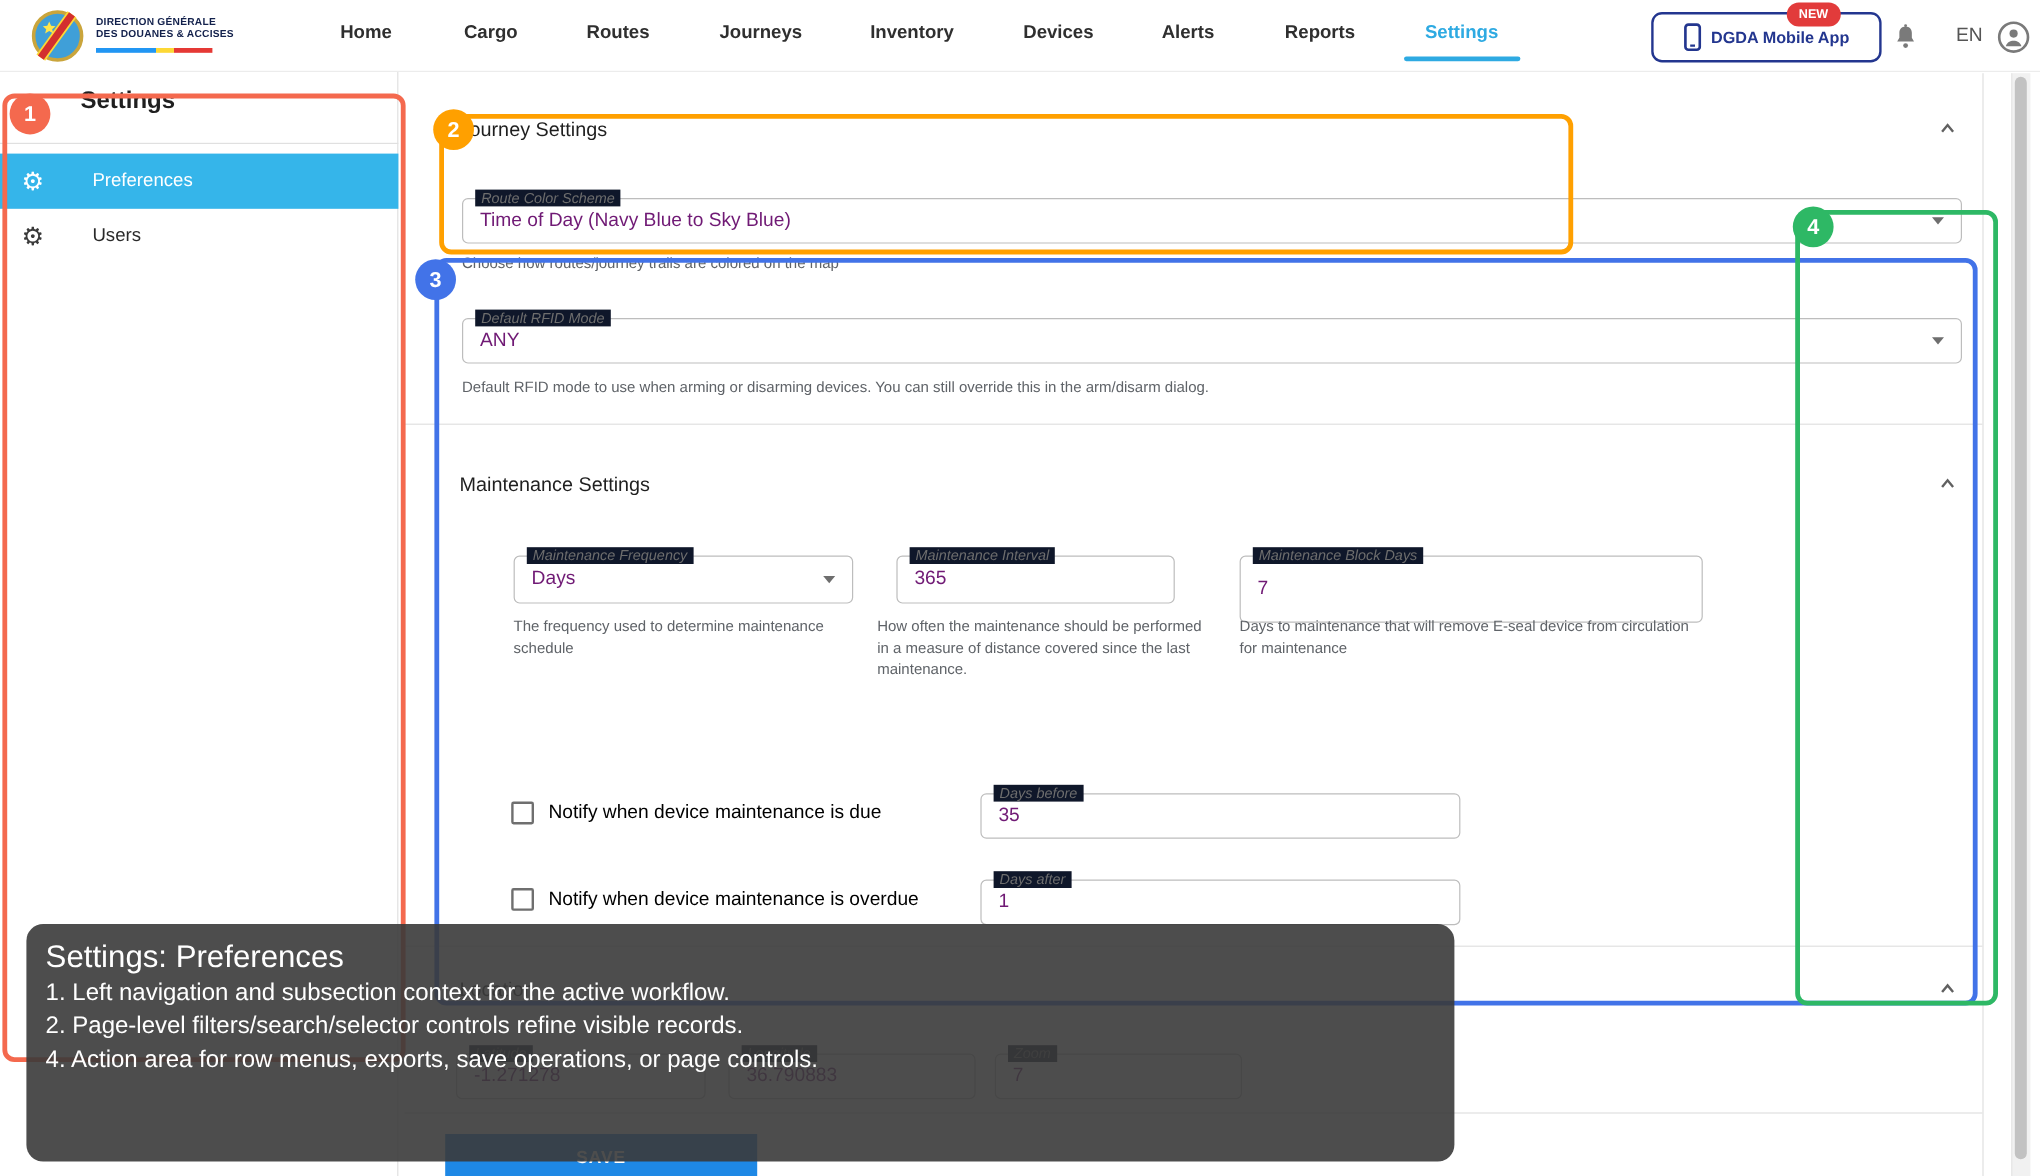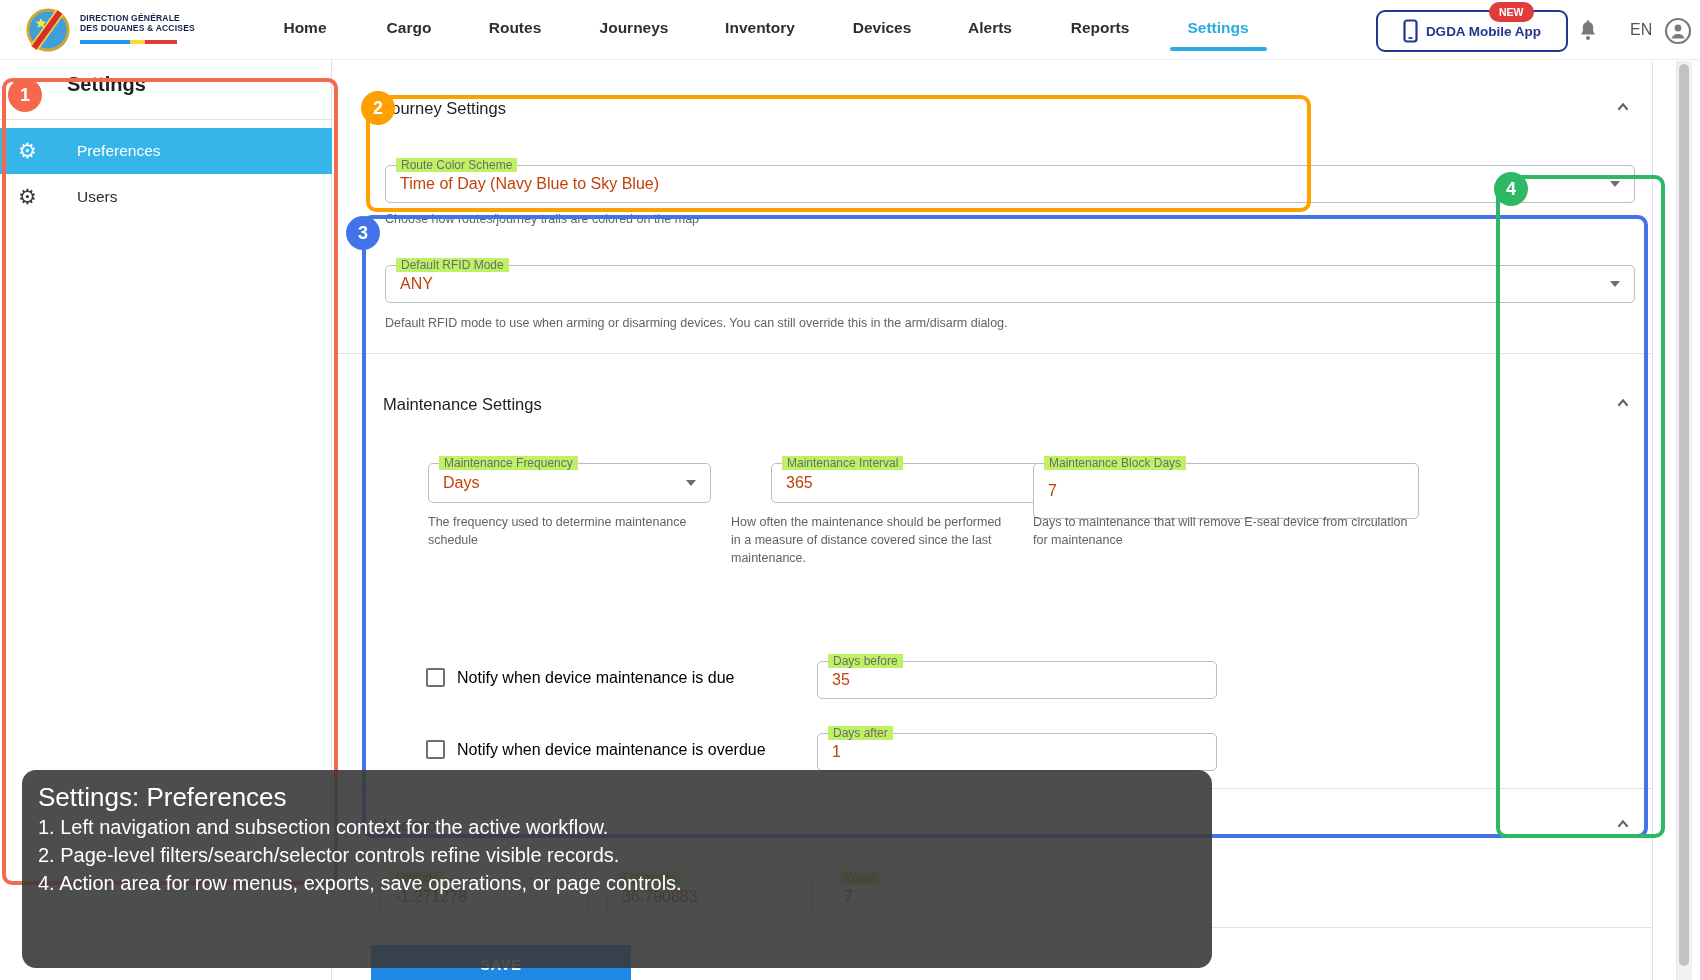--- a/index.html
+++ b/index.html
@@ -44,24 +44,24 @@
   .side-item.active { background:#35b5ea; }
   .side-item.active .gear, .side-item.active .lbl { color:#fff; }
 
   
   .card-right-border { position:absolute; left:1652px; top:61px; width:1px; height:919px; background:#e0e0e0; }
   .section-title { position:absolute; font-size:16.5px; color:#1f1f1f; }
   .chev { position:absolute; width:22px; height:22px; cursor:pointer; }
   .divider { position:absolute; left:337px; width:1315px; height:1px; background:#e0e0e0; }
 
   .ofield { position:absolute; border:1px solid #bdbdbd; border-radius:5px; background:#fff; }
-  .ofield .flabel { position:absolute; top:-8px; left:10px; background:#bef264; padding:0 5px;
-    font-size:12px; color:#6d6d6d; white-space:nowrap; }
+  .ofield .flabel { position:absolute; top:-8px; left:10px; background:#0f172a; padding:0 5px;
+    font-size:12px; color:#6d6d6d; white-space:nowrap;font-style:italic; }
   .ofield .fvalue { position:absolute; left:14px; top:0; right:30px; height:100%;
-    display:flex; align-items:center; font-size:16px; color:#c2410c; white-space:nowrap; overflow:hidden; }
+    display:flex; align-items:center; font-size:16px; color:#701a75; white-space:nowrap; overflow:hidden; }
   .ofield .arrow { position:absolute; right:14px; top:50%; margin-top:-3px; width:0; height:0;
     border-left:5px solid transparent; border-right:5px solid transparent; border-top:6px solid #6e6e6e; }
   .helper { position:absolute; font-size:12.5px; color:#5f6368; line-height:18px; }
 
   .checkbox { position:absolute; width:19px; height:19px; border:2px solid #6f6f6f;
     border-radius:2px; background:#fff; cursor:pointer; }
   .cb-label { position:absolute; font-size:16px; color:#000000; white-space:nowrap; }
 
   .save-btn { position:absolute; left:371px; top:945px; width:260px; height:40px; background:#1e88e5;
     color:#fff; font-size:14.5px; font-weight:bold; letter-spacing:.8px; border:none;
@@ -191,21 +191,21 @@
     <polyline points="7,15 12,9 17,15" fill="none" stroke="#616161" stroke-width="2.2"></polyline>
   </svg>
 
   <div class="ofield" style="left:428px; top:463px; width:283px; height:40px">
     <span class="flabel">Maintenance Frequency</span>
     <div class="fvalue">Days</div>
     <div class="arrow"></div>
   </div>
   <div class="helper" style="left:428px; top:513px; width:262px">The frequency used to determine maintenance schedule</div>
 
-  <div class="ofield" style="left:771px; top:463px; width:283px; height:40px">
+  <div class="ofield" style="left:747px; top:463px; width:232px; height:40px">
     <span class="flabel">Maintenance Interval</span>
     <div class="fvalue">365</div>
   </div>
   <div class="helper" style="left:731px; top:513px; width:272px">How often the maintenance should be performed in a measure of distance covered since the last maintenance.</div>
 
   <div class="ofield" style="left:1033px; top:463px; width:386px; height:56px">
     <span class="flabel">Maintenance Block Days</span>
     <div class="fvalue">7</div>
   </div>
   <div class="helper" style="left:1033px; top:513px; width:392px">Days to maintenance that will remove E-seal device from circulation for maintenance</div>

